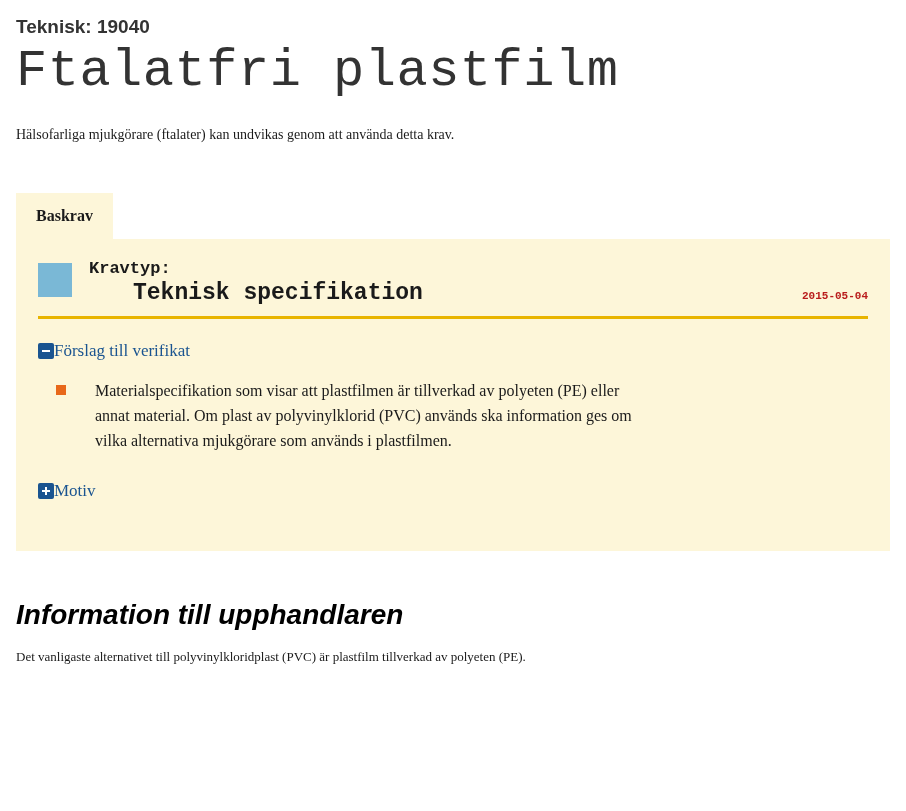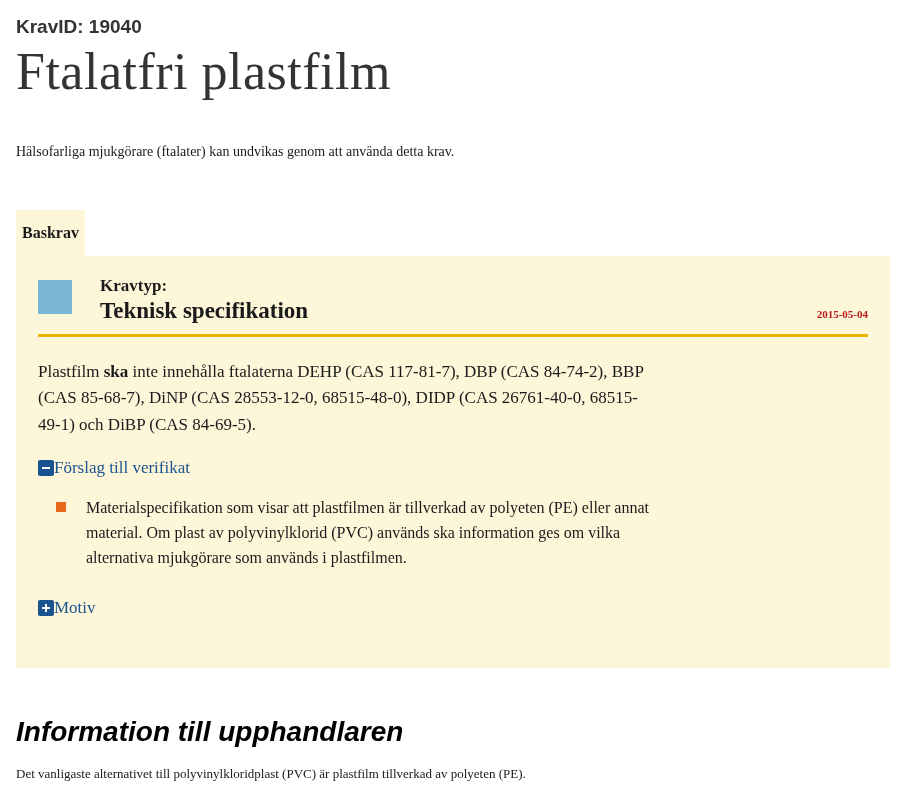--- a/index.html
+++ b/index.html
@@ -15,55 +15,56 @@
       width: 906px;
       font-size: 16px;
     }
     .krav-id {
       font-family: -apple-system, Helvetica, Arial, sans-serif;
       font-size: 19px;
       font-weight: 700;
       color: #333;
     }
     .page-title {
-      font-family: Liberation Serif, serif;
+      font-family: Liberation Mono, monospace;
       font-size: 52px;
       font-weight: 400;
       color: #333;
       margin-top: 4px;
-      margin-bottom: 40px;
+      margin-bottom: 23px;
       letter-spacing: 0.5px;
     }
     .intro-text {
       font-size: 14px;
       color: #1a1a1a;
       margin-bottom: 48px;
       line-height: 1.5;
     }
     .tab-container {
       display: flex;
     }
     .tab {
       background: #fdf6d9;
-      padding: 14px 6px;
+      padding: 14px 20px;
       font-weight: 700;
       font-size: 16px;
       color: #1a1a1a;
       cursor: pointer;
       text-align: center;
     }
     .panel {
       background: #fdf6d9;
       padding: 20px 22px 32px 22px;
     }
     .krav-header {
       display: flex;
       align-items: flex-start;
-      gap: 28px;
+      gap: 17px;
       position: relative;
+      font-family: Liberation Mono, monospace;
     }
     .krav-square {
       width: 34px;
       height: 34px;
       background: #7ab8d6;
       flex-shrink: 0;
       margin-top: 4px;
     }
     .krav-meta {
       flex: 1;
@@ -71,20 +72,21 @@
     .kravtyp-label {
       font-weight: 700;
       font-size: 17px;
       color: #1a1a1a;
     }
     .krav-spec-row {
       display: flex;
       justify-content: space-between;
       align-items: baseline;
       margin-top: 2px;
+      margin-left: 44px;
     }
     .krav-spec {
       font-weight: 700;
       font-size: 23px;
       color: #1a1a1a;
     }
     .krav-date {
       font-weight: 700;
       font-size: 11px;
       color: #b91c1c;
@@ -127,21 +129,21 @@
       fill: #fff;
     }
     .verifikat-list {
       list-style: none;
       padding-left: 18px;
       margin-bottom: 28px;
     }
     .verifikat-list li {
       display: flex;
       align-items: flex-start;
-      gap: 20px;
+      gap: 29px;
       font-size: 16px;
       line-height: 1.55;
       color: #1a1a1a;
       max-width: 600px;
     }
     .bullet-square {
       width: 10px;
       height: 10px;
       background: #e8681a;
       flex-shrink: 0;
@@ -160,21 +162,21 @@
       font-size: 13px;
       line-height: 1.55;
       color: #1a1a1a;
       max-width: 560px;
     }
   </style>
 </head>
 <body>
 
 <div class="krav-id">
-  <span>KravID: </span><span>19040</span>
+  <span>Teknisk: </span><span>19040</span>
 </div>
 
 <h1 class="page-title">Ftalatfri plastfilm</h1>
 
 <p class="intro-text">Hälsofarliga mjukgörare (ftalater) kan undvikas genom att använda detta krav.</p>
 
 <div class="tab-container">
   <div class="tab">Baskrav</div>
 </div>
 
@@ -186,23 +188,20 @@
       <div class="kravtyp-label">Kravtyp:</div>
       <div class="krav-spec-row">
         <div class="krav-spec">Teknisk specifikation</div>
         <div class="krav-date">2015-05-04</div>
       </div>
     </div>
   </div>
 
   <div class="krav-divider"></div>
 
-  <p class="krav-body">
-    <span>Plastfilm </span><span class="ska">ska</span><span> inte innehålla ftalaterna DEHP (CAS 117-81-7), DBP (CAS 84-74-2), BBP (CAS 85-68-7), DiNP (CAS 28553-12-0, 68515-48-0), DIDP (CAS 26761-40-0, 68515-49-1) och DiBP (CAS 84-69-5).</span>
-  </p>
 
   <div class="collapsible">
     <span class="icon-box">
       <svg width="10" height="10" viewBox="0 0 10 10">
           <rect x="1" y="4" width="8" height="2"></rect>
         </svg>
     </span>
     <span>Förslag till verifikat</span>
   </div>
 

